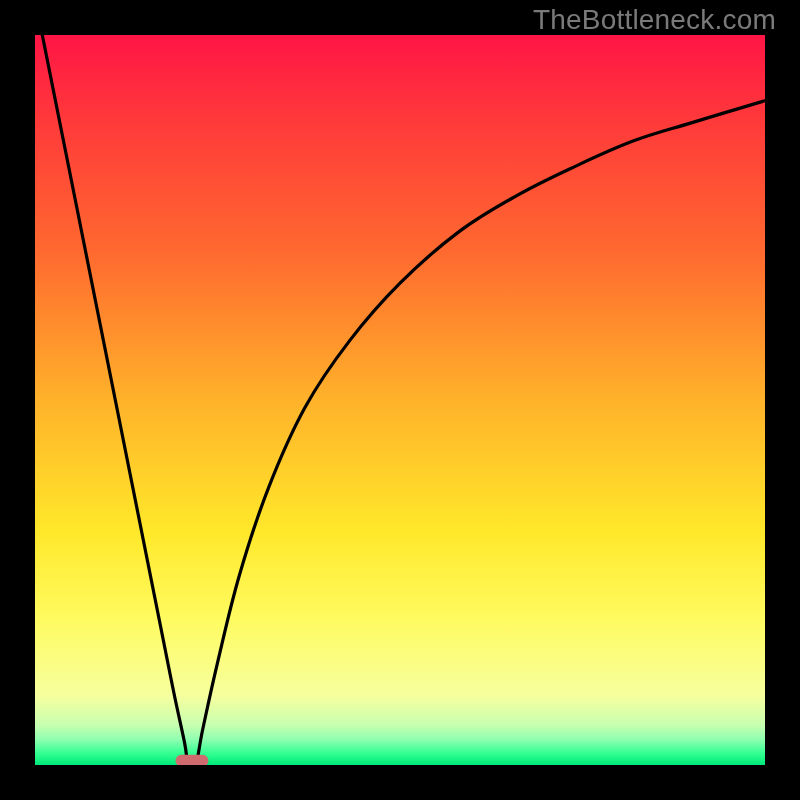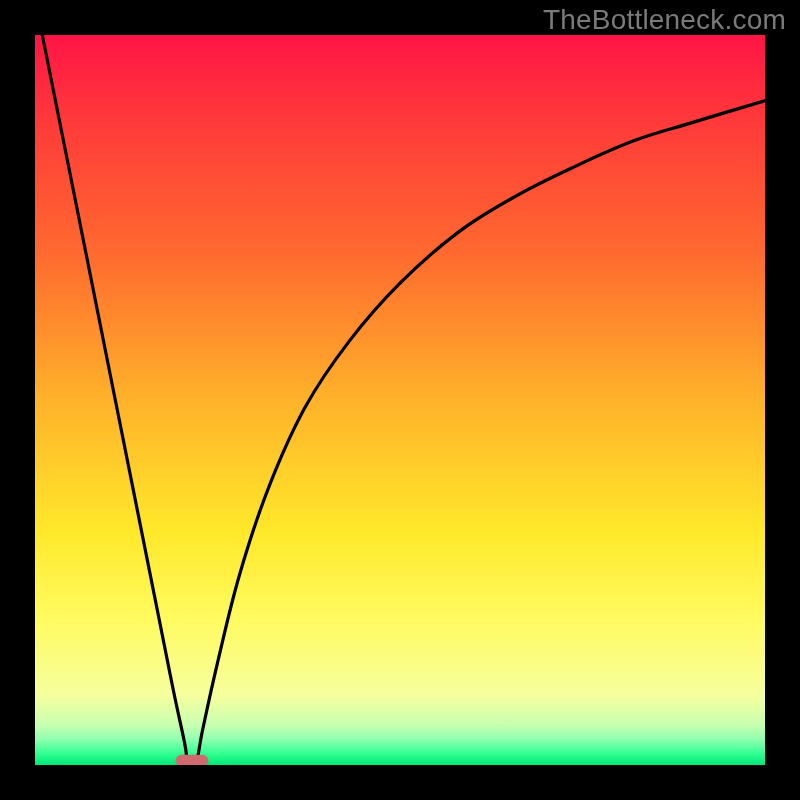--- a/index.html
+++ b/index.html
@@ -14,21 +14,21 @@
   .outer {
     position: relative;
     width: 800px;
     height: 800px;
     background: #000000;
     box-sizing: border-box;
   }
   .watermark {
     position: absolute;
     top: 4px;
-    right: 14px;
+    right: 24px;
     font-size: 28px;
     font-weight: 400;
     color: #7a7a7a;
     letter-spacing: 0.2px;
     z-index: 10;
   }
   .plot {
     position: absolute;
     left: 35px;
     top: 35px;

